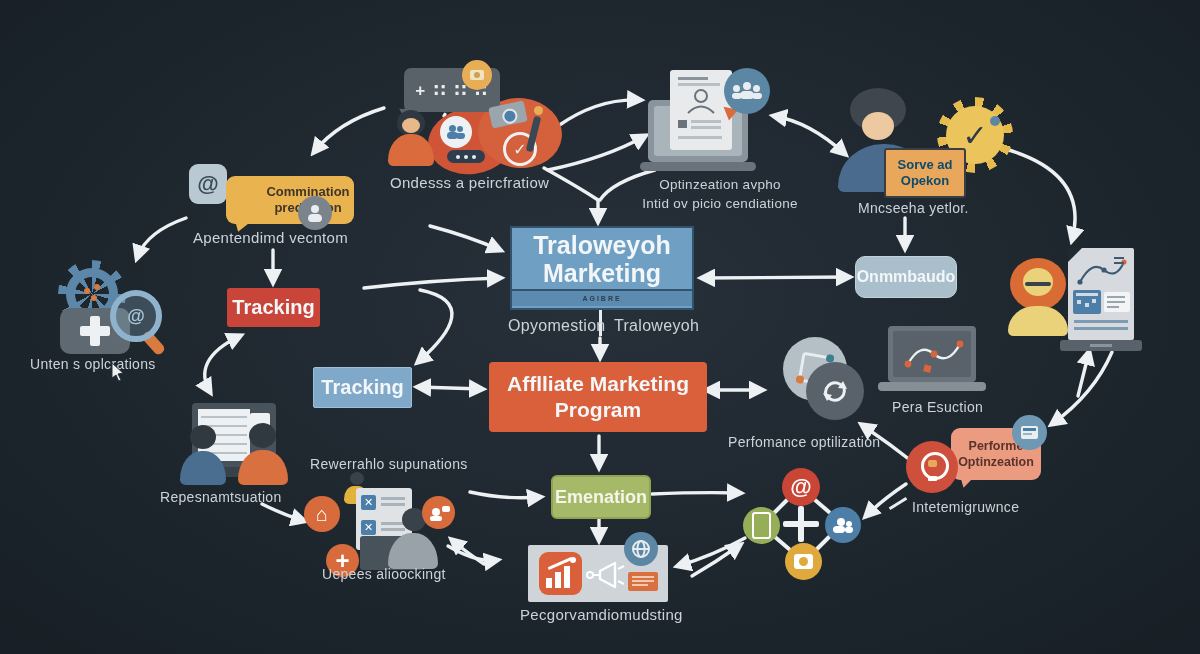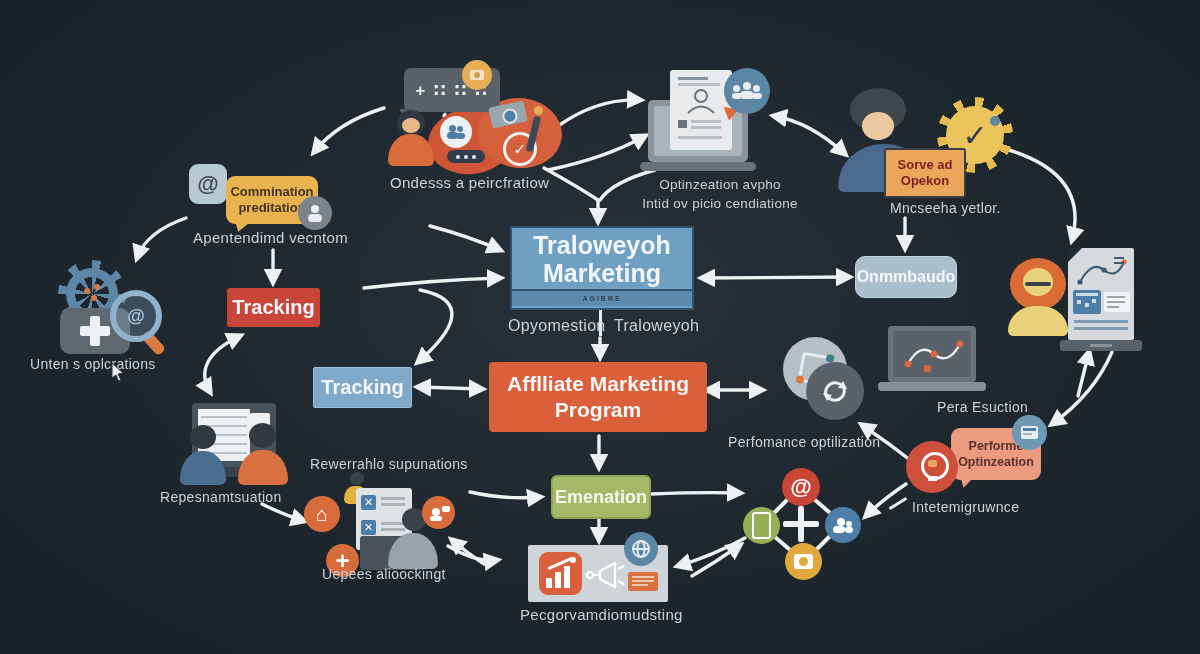--- a/index.html
+++ b/index.html
@@ -77,21 +77,21 @@
         <path d="M 829 537 L 817 549"></path>
       </g>
     </g>
   </svg>
 
   <div class="abs" style="left:0;top:0;">
     <div class="abs" style="left:189px;top:164px;width:38px;height:40px;background:#b9c9d3;border-radius:9px;display:flex;align-items:center;justify-content:center;font-size:22px;font-weight:bold;color:#3c4a55;z-index:10;">
       <span>@</span>
     </div>
     <div class="abs" style="left:226px;top:176px;width:92px;height:48px;background:#e9b34f;border-radius:9px;z-index:10;
-                display:flex;flex-direction:column;align-items:center;justify-content:center;font-weight:bold;font-size:13px;color:#3f3528;line-height:16px;">
+                display:flex;flex-direction:column;align-items:center;justify-content:center;font-weight:bold;font-size:13px;color:#3f3528;line-height:16px;padding-left:36px;">
       <span>Commination</span>
       <span>preditation</span>
     </div>
     <div class="abs" style="left:232px;top:220px;width:0;height:0;border-left:8px solid transparent;border-right:8px solid transparent;border-top:12px solid #e9b34f;transform:rotate(18deg);z-index:9;"></div>
     <div class="circ" style="left:298px;top:196px;width:34px;height:34px;background:#7b848c;">
       <div style="position:relative;width:16px;height:16px;">
         <div class="p-head" style="left:4px;top:0;width:8px;height:8px;background:#e9edf0;"></div>
         <div class="p-body" style="left:1px;top:9px;width:14px;height:8px;background:#e9edf0;"></div>
       </div>
     </div>
@@ -176,32 +176,32 @@
     </div>
   </div>
 
   <div class="abs" style="left:0;top:0;">
     <div class="abs" style="left:838px;top:88px;z-index:9;">
       <div class="p-head" style="left:12px;top:0;width:56px;height:44px;background:#3f464e;"></div>
       <div class="p-head" style="left:24px;top:24px;width:32px;height:28px;background:#ecc9a0;"></div>
       <div class="p-body" style="left:0;top:56px;width:92px;height:48px;background:#4a6b8d;"></div>
     </div>
     <div class="abs" style="left:884px;top:148px;width:78px;height:46px;background:#e9a75c;border:2px solid #3a3f45;border-radius:3px;z-index:11;
-                display:flex;flex-direction:column;align-items:center;justify-content:center;font-weight:bold;font-size:13px;color:#7f1d1d;line-height:16px;">
+                display:flex;flex-direction:column;align-items:center;justify-content:center;font-weight:bold;font-size:13px;color:#0c4a6e;line-height:16px;">
       <span>Sorve ad</span>
       <span>Opekon</span>
     </div>
     <div class="abs" style="left:946px;top:106px;width:58px;height:58px;z-index:10;">
       <div class="badgeTeeth"></div>
       <div class="abs" style="inset:0;border-radius:50%;background:#ecc45c;display:flex;align-items:center;justify-content:center;font-size:30px;font-weight:bold;color:#2e3a46;">
         <span>✓</span>
       </div>
       <div class="abs" style="right:4px;top:10px;width:10px;height:10px;border-radius:50%;background:#5b87a5;"></div>
     </div>
-    <div class="cap" style="left:858px;top:200px;margin-left:32px;">Mncseeha yetlor.</div>
+    <div class="cap" style="left:858px;top:200px;">Mncseeha yetlor.</div>
   </div>
 
   <div class="box" style="left:855px;top:256px;width:100px;height:40px;background:#a9bfcb;border:1px solid #c3d2da;border-radius:10px;font-size:16px;">
     <span>Onmmbaudo</span>
   </div>
 
   <div class="abs" style="left:510px;top:226px;width:180px;height:80px;z-index:10;border:2px solid #33526d;background:#6fa0c4;">
     <div class="abs" style="left:0;top:0;width:100%;height:61px;display:flex;flex-direction:column;align-items:center;justify-content:center;
                 font-weight:bold;font-size:25px;line-height:28px;color:#f2f6f8;text-align:center;">
       <span>Traloweyoh</span>
@@ -361,21 +361,21 @@
       <svg class="abs" style="left:6px;top:6px;" width="76" height="44" viewBox="0 0 76 44">
         <path d="M14 32 Q 26 10 40 22 T 66 12" fill="none" stroke="#eef1f3" stroke-width="2.4"></path>
         <circle cx="14" cy="32" r="3.4" fill="#d9653c"></circle>
         <circle cx="40" cy="22" r="3.4" fill="#d9653c"></circle>
         <circle cx="66" cy="12" r="3.4" fill="#d9653c"></circle>
         <rect x="30" y="33" width="7" height="7" fill="#d9653c" transform="rotate(12 33 36)"></rect>
       </svg>
     </div>
     <div class="abs" style="left:-10px;top:56px;width:108px;height:9px;background:#868f96;border-radius:4px;"></div>
   </div>
-  <div class="cap" style="left:892px;top:399px;margin-left:45px;">Pera Esuction</div>
+  <div class="cap" style="left:892px;top:399px;">Pera Esuction</div>
 
   <div class="abs" style="left:0;top:0;">
     <div class="circ" style="left:906px;top:441px;width:52px;height:52px;background:#cd4f3c;z-index:10;">
       <div style="position:relative;width:24px;height:30px;">
         <div class="abs" style="left:1px;top:0;width:22px;height:22px;border:3px solid #fff;border-radius:50%;"></div>
         <div class="abs" style="left:8px;top:8px;width:9px;height:7px;background:#e8a75c;border-radius:2px;"></div>
         <div class="abs" style="left:8px;top:24px;width:9px;height:5px;background:#fff;border-radius:1px;"></div>
       </div>
     </div>
     <div class="abs" style="left:951px;top:428px;width:90px;height:52px;background:#eb9b80;border-radius:9px;z-index:9;

